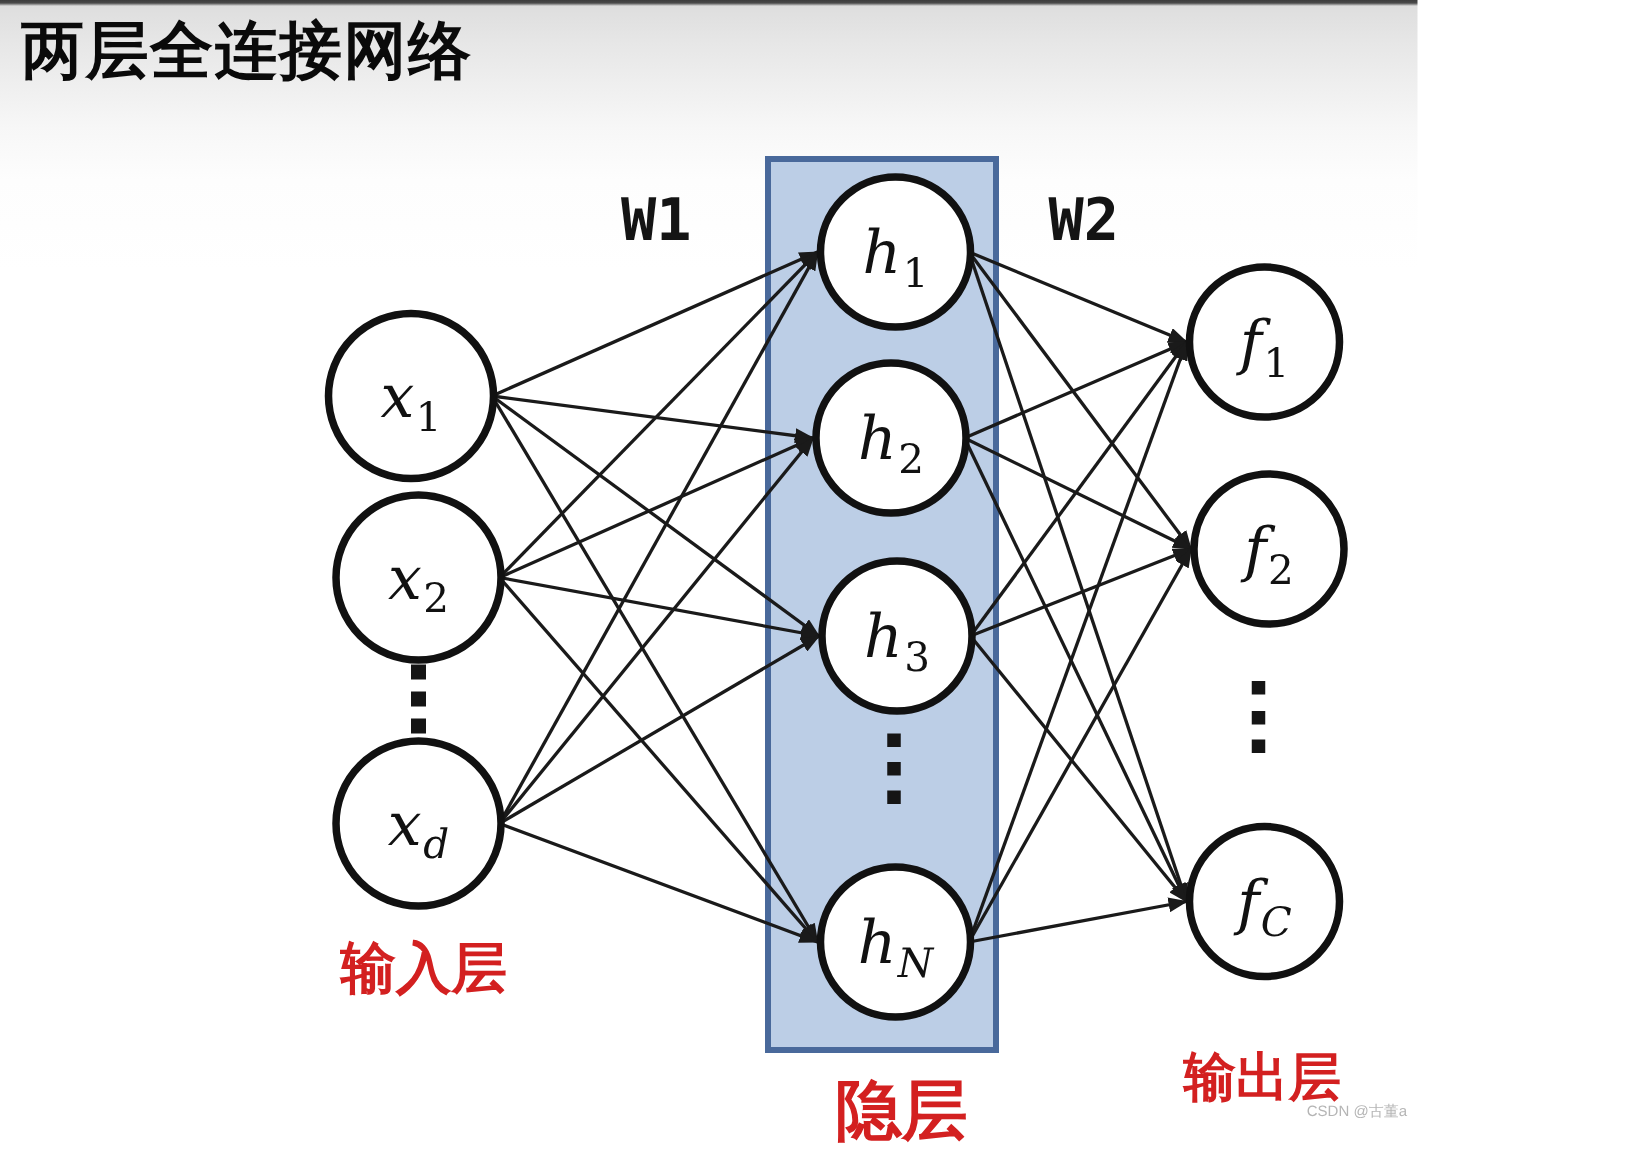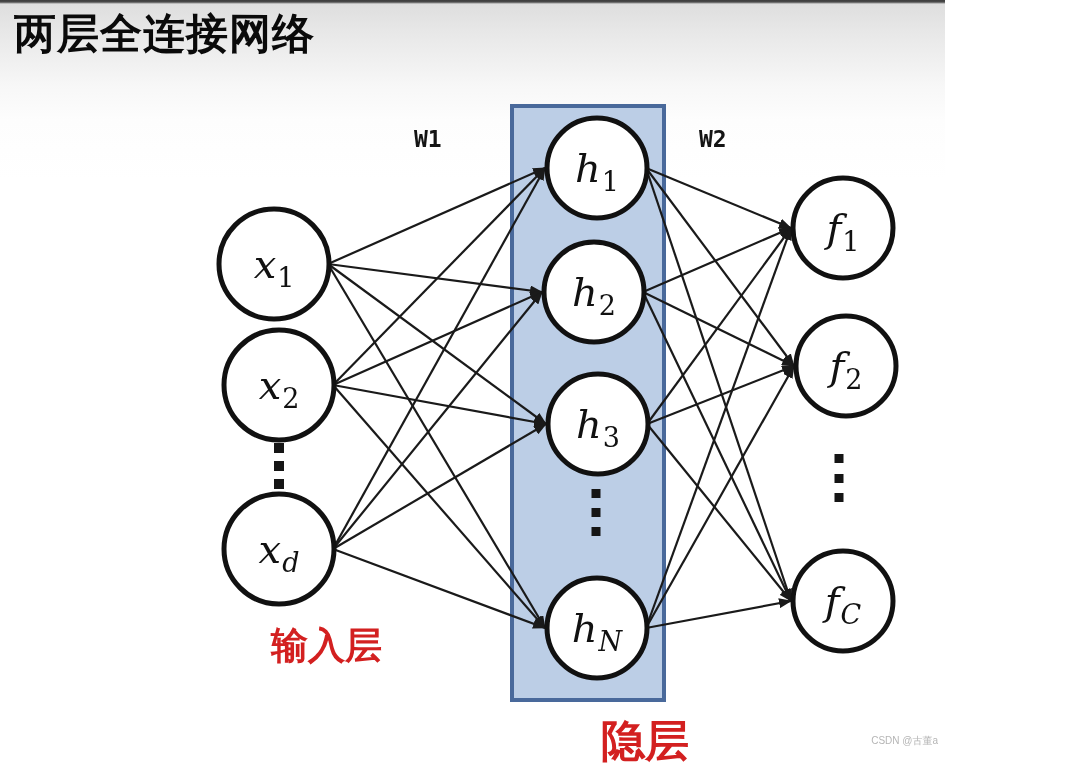--- a/index.html
+++ b/index.html
@@ -8,26 +8,26 @@
     font-family:"Liberation Sans",sans-serif;
     background:linear-gradient(180deg,#3c3c3c 0px,#4a4a4a 2px,#dedede 4px,#e7e7e7 30px,#f7f7f7 85px,#fdfdfd 120px,#ffffff 180px,#ffffff 100%);
   }
   .page-title{
     position:absolute;left:14px;top:6px;
     font-size:42px;font-weight:bold;color:#0a0a0a;letter-spacing:1px;
   }
   .net-svg{position:absolute;left:0;top:0;}
   .wlab{
     position:absolute;font-family:"DejaVu Sans Mono","Liberation Mono",monospace;
-    font-weight:bold;font-size:23px;color:#141414;line-height:1;
+    font-weight:bold;font-size:39px;color:#141414;line-height:1;
   }
   .wlab.w1{left:414px;top:128px;}
   .wlab.w2{left:699px;top:128px;}
   .llab{
-    position:absolute;font-weight:bold;color:#d32020;line-height:1;margin-left:44px;
+    position:absolute;font-weight:bold;color:#d32020;line-height:1;
   }
   .llab.input{left:227px;top:627px;font-size:37px;}
   .llab.hidden{left:557px;top:719px;font-size:44px;}
   .llab.output{left:789px;top:701px;font-size:35px;}
   .watermark{
     position:absolute;right:7px;bottom:24px;
     font-size:10px;color:#b5b5b5;
   }
 </style>
 </head>
@@ -102,15 +102,16 @@
         <rect x="834.5" y="474" width="9" height="9" fill="#151515"></rect>
         <rect x="834.5" y="493" width="9" height="9" fill="#151515"></rect>
       </g>
     </svg>
 
   <div class="wlab w1">W1</div>
   <div class="wlab w2">W2</div>
 
   <div class="llab input">输入层</div>
   <div class="llab hidden">隐层</div>
+  <div class="llab output">输出层</div>
 
   <div class="watermark">CSDN @古董a</div>
 </div>
 
 </body></html>

